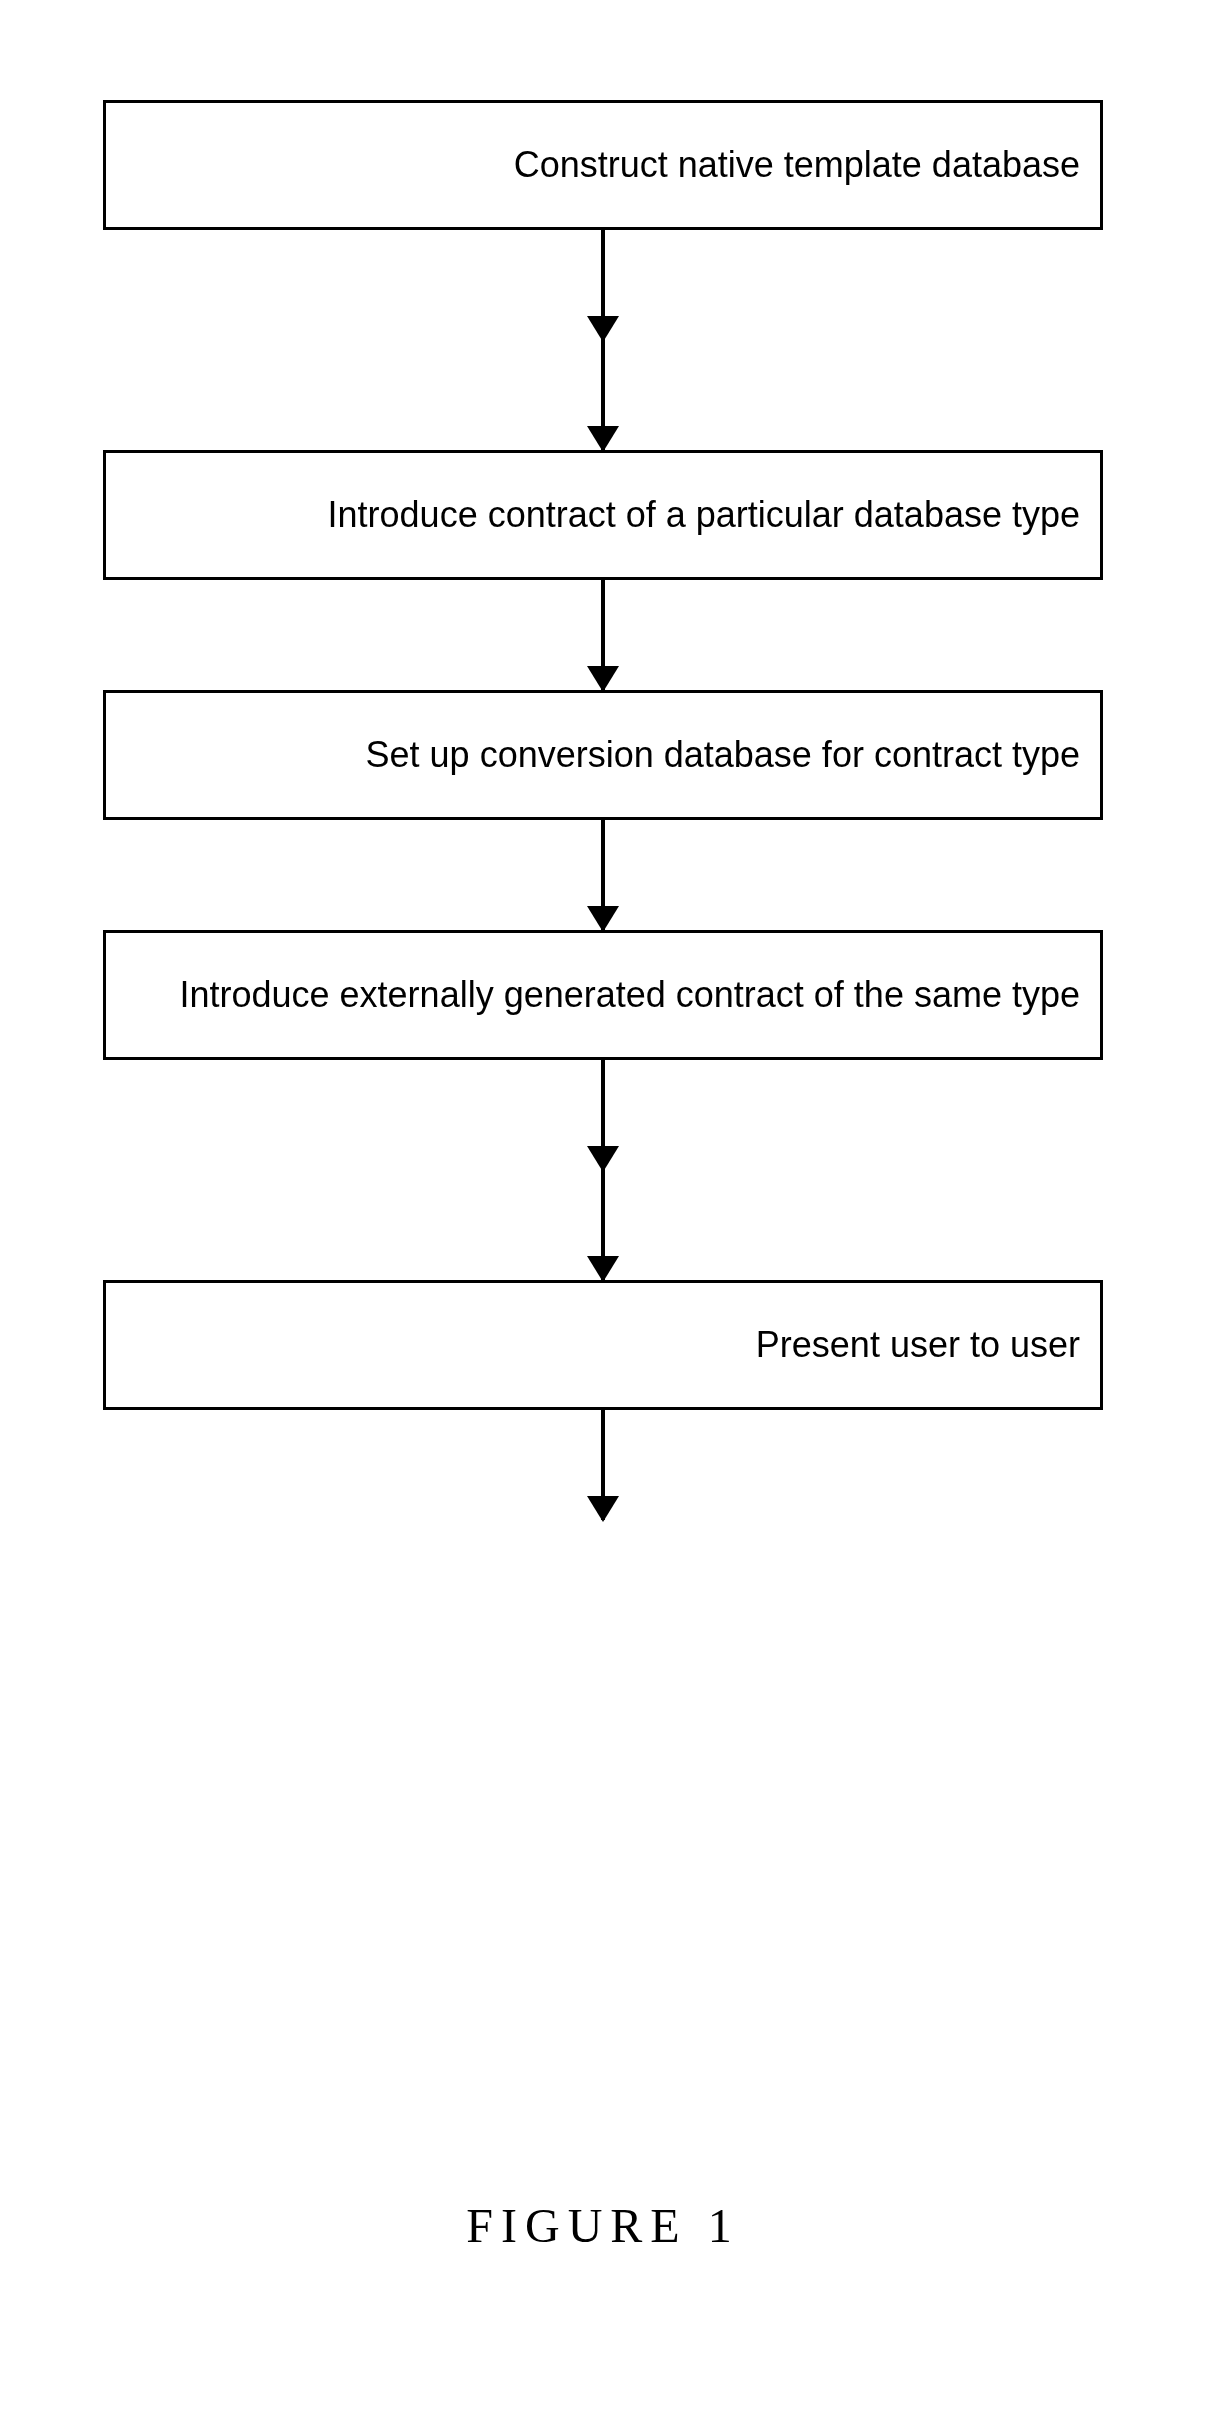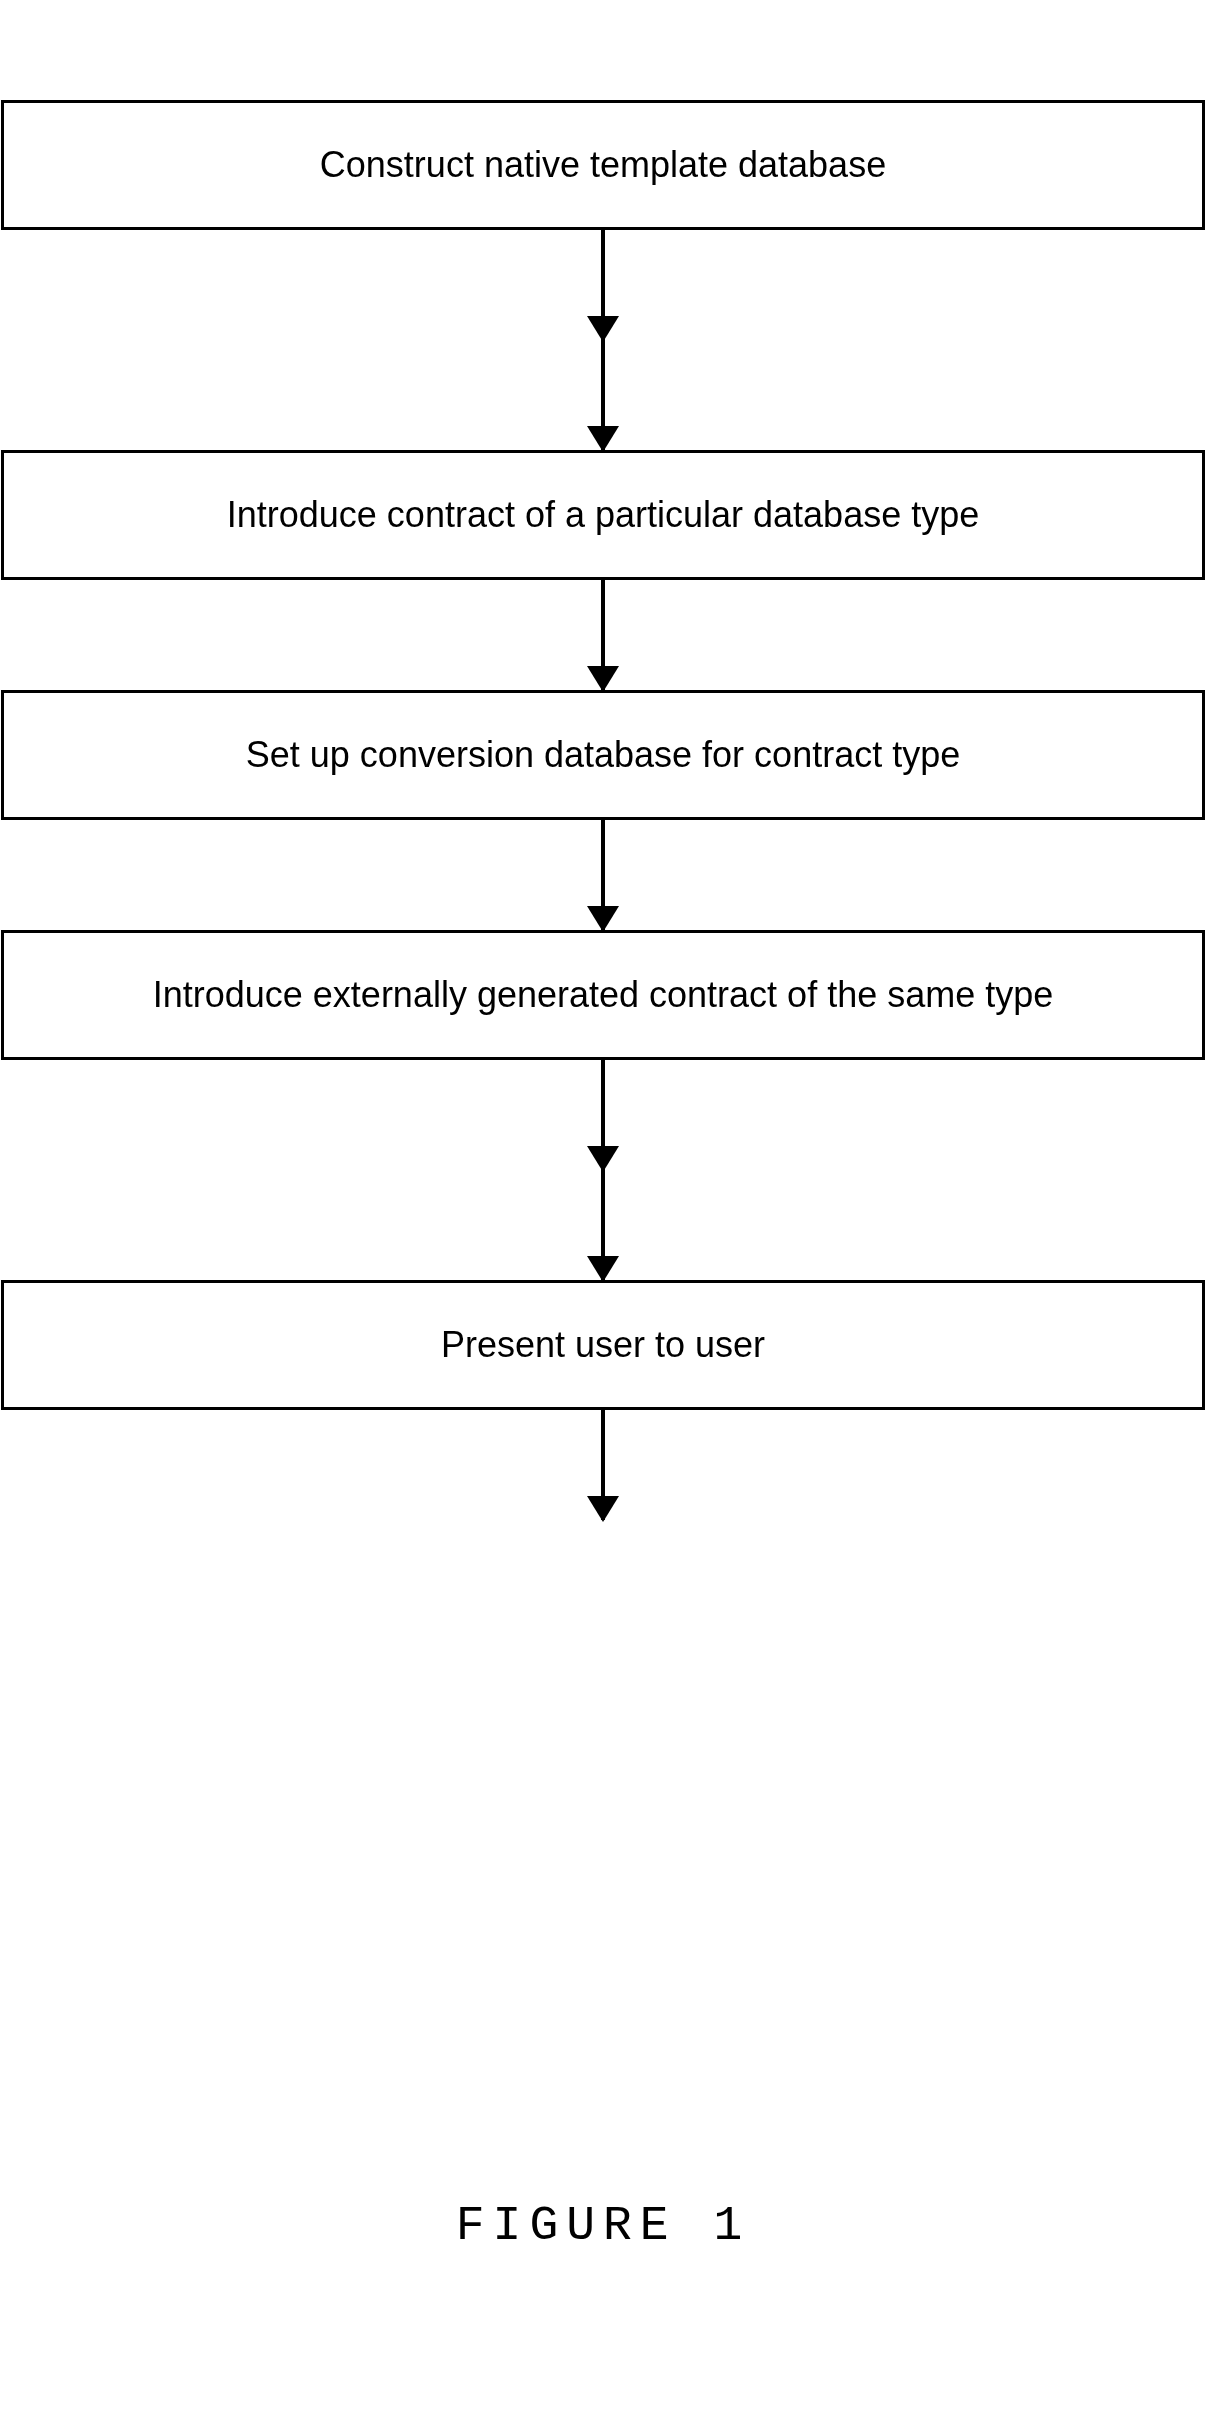--- a/index.html
+++ b/index.html
@@ -19,25 +19,25 @@
       left: 50%;
       transform: translateX(-50%);
       top: 100px;
       display: flex;
       flex-direction: column;
       align-items: center;
     }
     .box {
       border: 3px solid #000;
       background: #fff;
-      width: 1204px;
+      width: 1000px;
       height: 130px;
       display: flex;
       align-items: center;
-      justify-content: center;
+      justify-content: flex-end;
       font-size: 36px;
       color: #000;
       text-align: center;
       padding: 10px 20px;
     }
     .arrow {
       width: 4px;
       height: 110px;
       background: #000;
       position: relative;
@@ -52,21 +52,21 @@
       height: 0;
       border-left: 16px solid transparent;
       border-right: 16px solid transparent;
       border-top: 26px solid #000;
     }
     .figure-label {
       position: absolute;
       bottom: 160px;
       left: 50%;
       transform: translateX(-50%);
-      font-family: Liberation Mono, monospace;
+      font-family: Liberation Serif, serif;
       font-size: 48px;
       letter-spacing: 8px;
       color: #000;
     }
   </style>
 </head>
 <body>
 
 <div class="flowchart">
   <div class="box">

